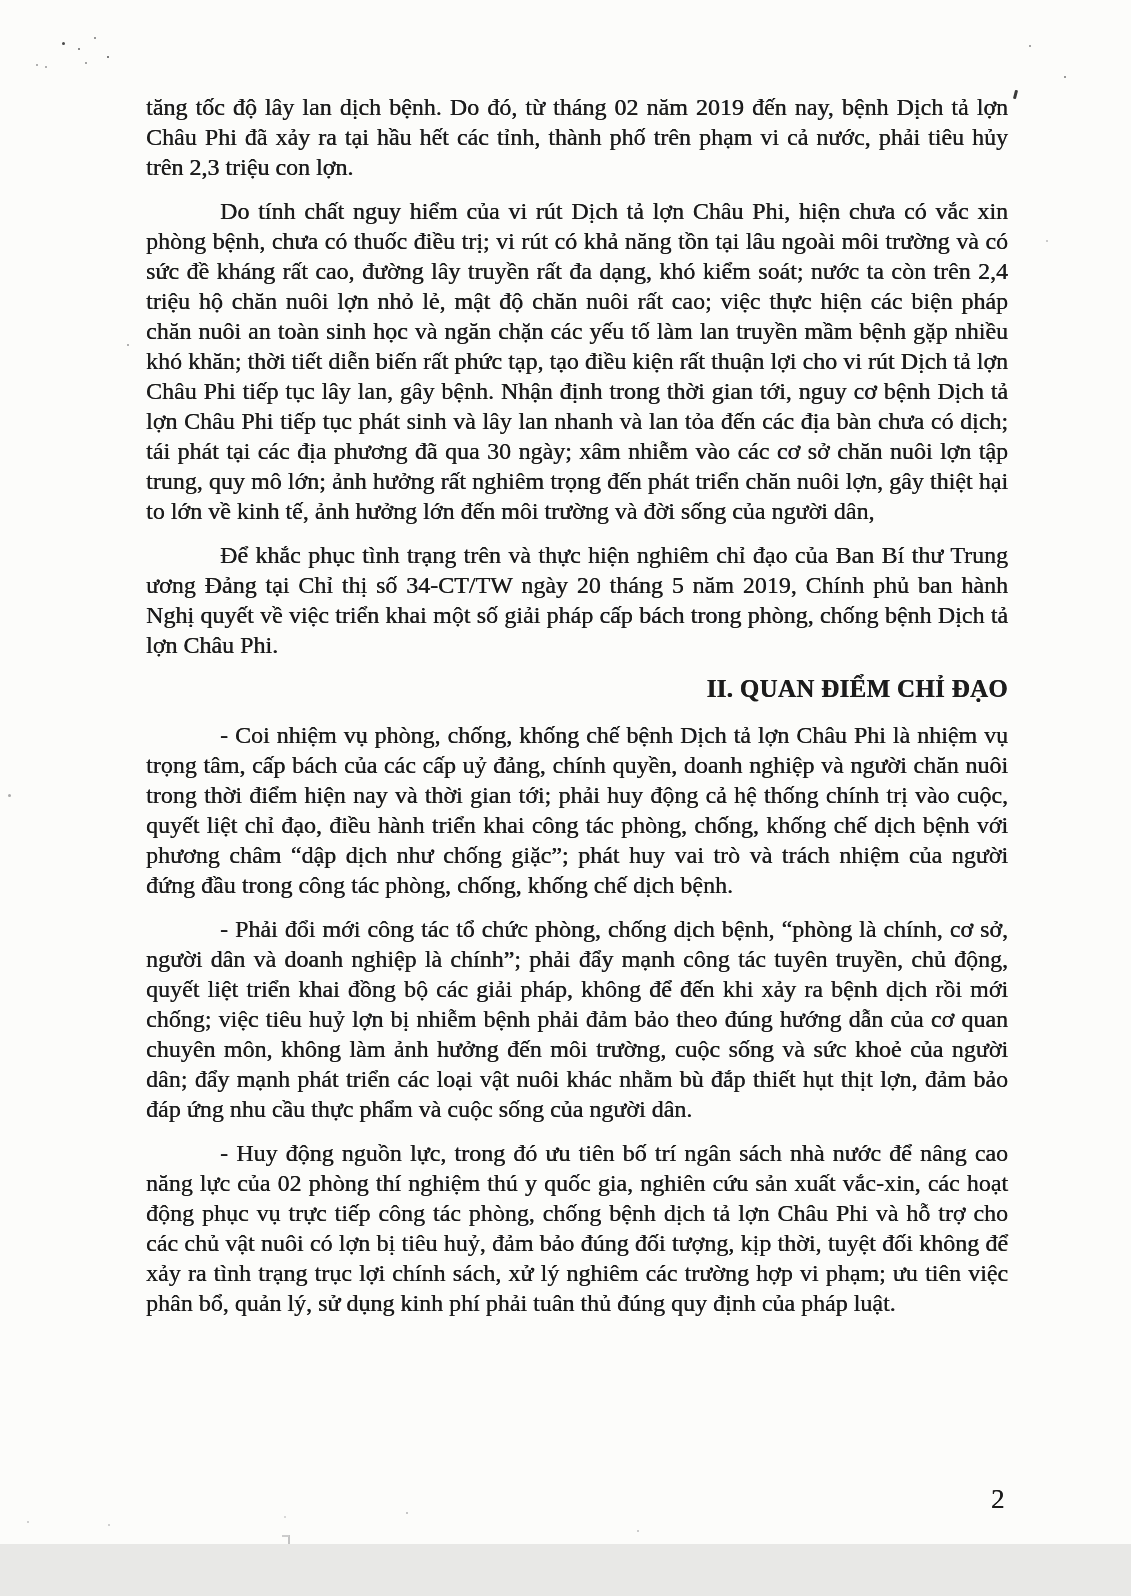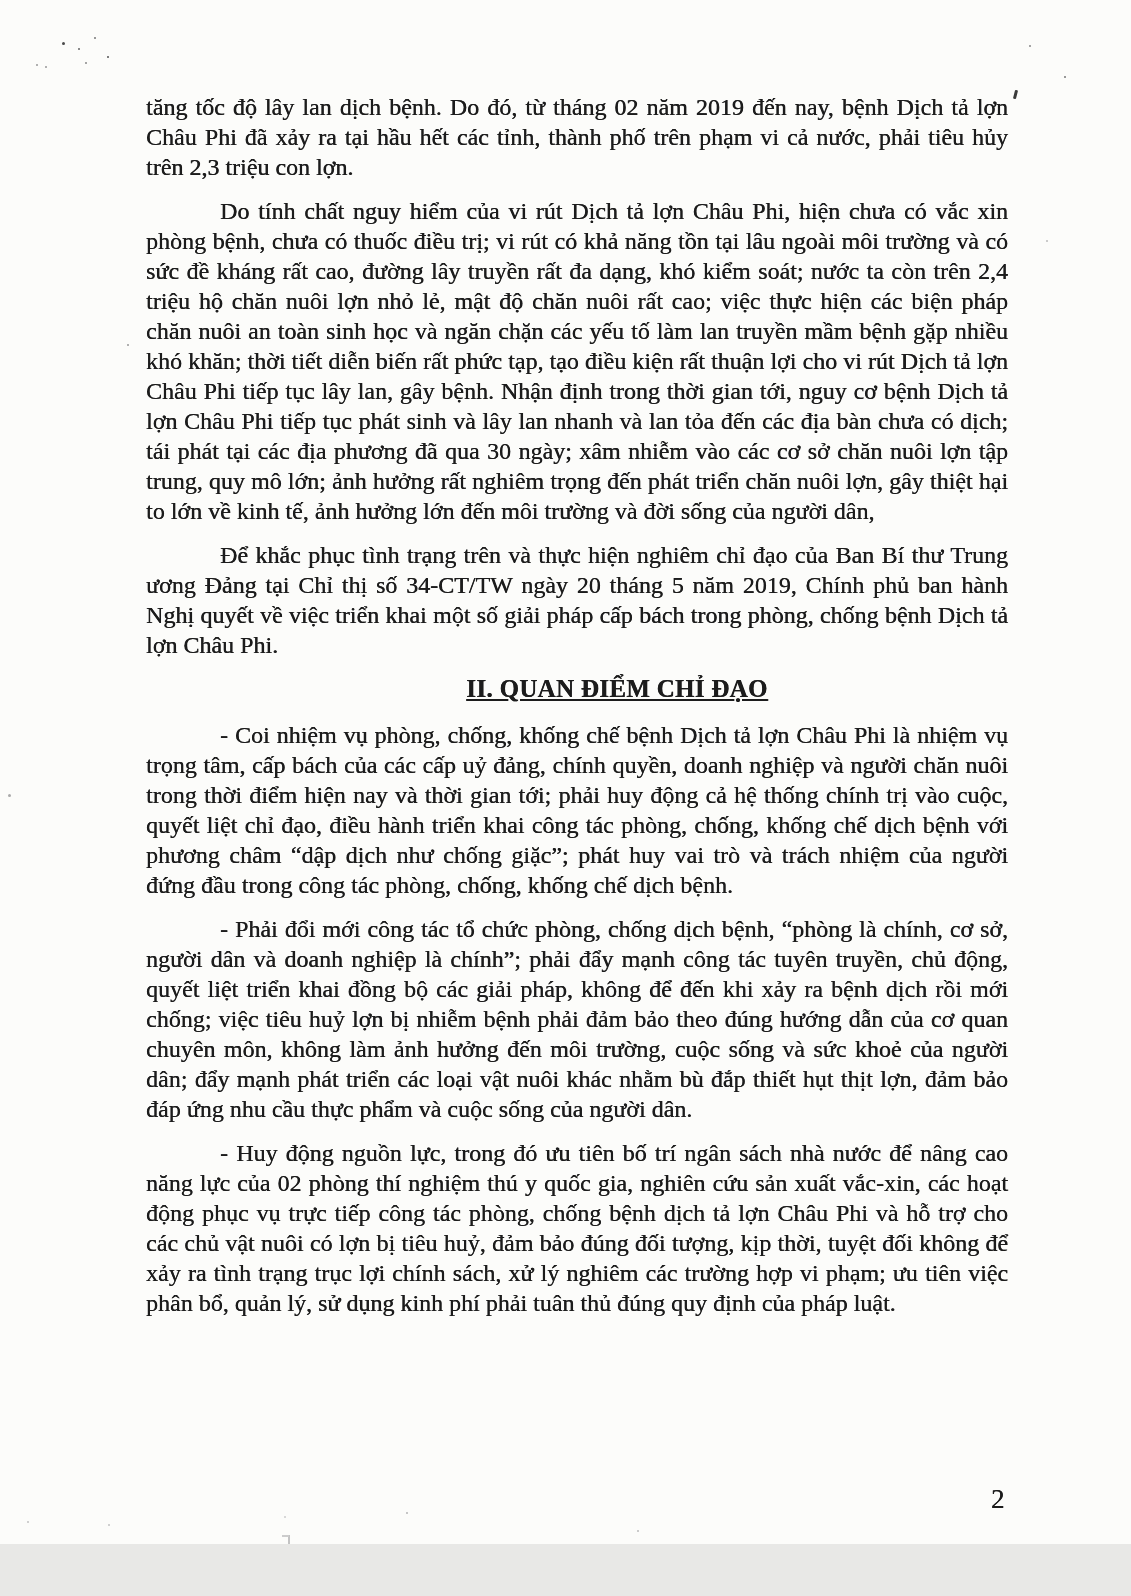--- a/index.html
+++ b/index.html
@@ -33,22 +33,21 @@
   }
   .para.continuation {
     text-indent: 0;
   }
   .heading {
     font-size: 25px;
     font-weight: bold;
     margin: 8px 0 16px 0;
     padding-left: 80px;
     letter-spacing: 0.3px;
-    text-align: center;
-    text-decoration: underline;
+    text-align: right;
   }
   .page-number {
     position: absolute;
     left: 991px;
     top: 1484px;
     font-size: 27px;
     text-shadow: 0.3px 0 0 currentColor;
   }
   
   .speckle {

